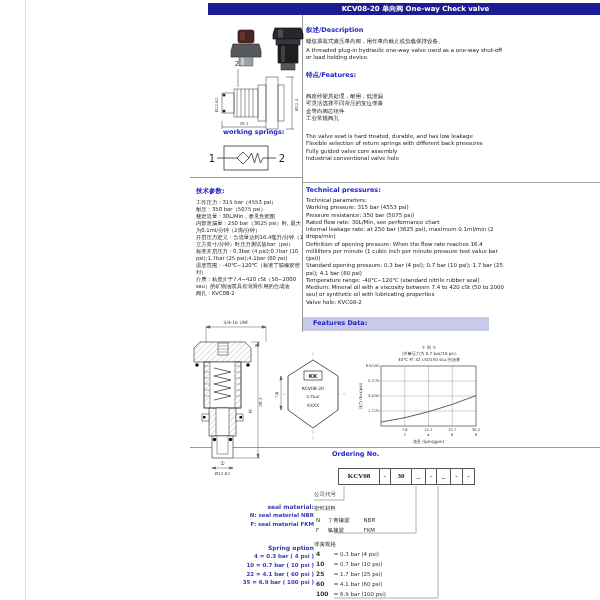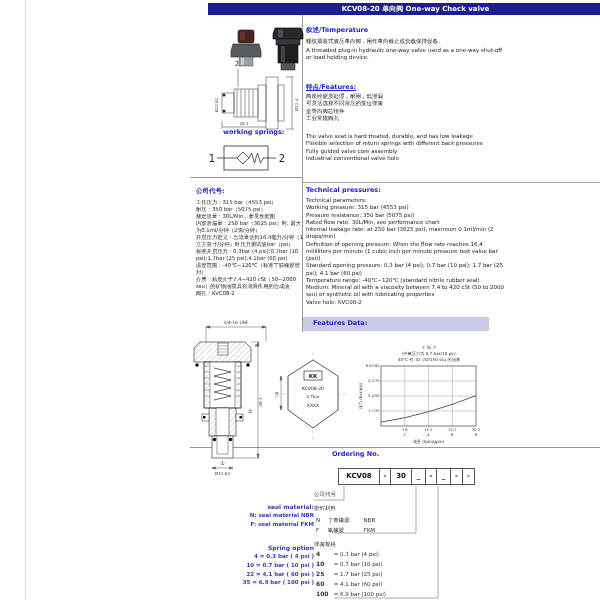--- a/index.html
+++ b/index.html
@@ -8,21 +8,21 @@
   .abs{position:absolute;}
   .titlebar{background:#1c1c94;color:#fff;font-size:7px;font-weight:bold;text-align:center;line-height:12px;}
   .bh{color:#2323c8;font-weight:bold;font-size:6.5px;line-height:1.1;}
   .t{font-size:5.5px;color:#222;line-height:1.32;}
   .ml{white-space:pre-line;}
   .hline{background:#999;height:1px;}
   .vline{background:#999;width:1px;}
   .band{background:#c9cbe6;}
   .bluenote{color:#3b3bb2;font-size:5.5px;font-weight:600;text-align:right;line-height:1.6;}
   .bluenote.hdr{font-size:6px;font-weight:bold;}
-  .cells{display:flex;}
+  .cells{display:flex;font-family:Liberation Serif, serif;}
   .cell{border:1px solid #555;margin-left:-1px;height:15px;line-height:15px;text-align:center;
         font-size:7px;font-weight:bold;color:#111;}
   .cnlbl{font-size:5.5px;color:#333;}
   .sprow{font-size:5.5px;color:#333;}
   .sprow b{font-size:6px;display:inline-block;width:16px;}
   svg text{font-family:"DejaVu Sans","Liberation Sans",sans-serif;}
 </style>
 </head>
 <body>
 
@@ -82,37 +82,37 @@
   <svg class="abs" style="left:164px;top:138px;" width="112" height="40" viewBox="0 0 112 40">
     <text x="22" y="24" font-size="10" fill="#222" text-anchor="middle">1</text>
     <text x="92" y="24" font-size="10" fill="#222" text-anchor="middle">2</text>
     <rect x="34" y="8" width="44" height="24" fill="none" stroke="#333" stroke-width="0.8"></rect>
     <line x1="27" y1="20" x2="47" y2="20" stroke="#333" stroke-width="0.8"></line>
     <polygon points="53,14 59,20 53,26 47,20" fill="none" stroke="#333" stroke-width="0.8"></polygon>
     <polyline points="59,20 61.5,15 64.5,25 67.5,15 70.5,25 73,20 78,20" fill="none" stroke="#333" stroke-width="0.8"></polyline>
     <line x1="78" y1="20" x2="86" y2="20" stroke="#333" stroke-width="0.8"></line>
   </svg>
 
-  <div class="abs bh" style="left:170px;top:188px;">公司代号:</div>
+  <div class="abs bh" style="left:170px;top:188px;">技术参数:</div>
   <div class="abs t ml" style="left:170px;top:199px;width:107px;font-size:5.3px;">工作压力：315 bar（4553 psi）
 耐压：350 bar（5075 psi）
 额定流量：30L/Min，参见性能图
 内部泄漏量：250 bar（3625 psi）时, 最大为0.1ml/分钟（2滴/分钟）
 开启压力定义：当流量达到16.4毫升/分钟（1立方英寸/分钟）时压力测试值bar（psi）
 标准开启压力：0.3bar (4 psi);0.7bar (10 psi);1.7bar (25 psi);4.1bar (60 psi)
 温度范围：-40℃~120℃（标准丁腈橡胶密封）
 介质：粘度介于7.4~420 cSt（50~2000 ssu）的矿物油或具有润滑作用的合成油
 阀孔：KVC08-2</div>
 
-  <div class="abs bh" style="left:280px;top:27px;">叙述/Temperature</div>
+  <div class="abs bh" style="left:280px;top:27px;">叙述/Description</div>
   <div class="abs t" style="left:280px;top:38px;width:215px;">螺纹插装式液压单向阀，用作单向截止或负载保持设备。</div>
   <div class="abs t ml" style="left:280px;top:47px;width:215px;">A threaded plug-in hydraulic one-way valve used as a one-way shut-off
 or load holding device.</div>
 
-  <div class="abs bh" style="left:280px;top:84px;text-decoration:underline;">特点/Features:</div>
+  <div class="abs bh" style="left:280px;top:72px;">特点/Features:</div>
   <div class="abs t ml" style="left:280px;top:93px;width:215px;">阀座经硬质处理，耐用，低泄漏
 可灵活选择不同背压的复位弹簧
 全导向阀芯组件
 工业常规阀孔</div>
   <div class="abs t ml" style="left:280px;top:133px;width:230px;">The valve seat is hard treated, durable, and has low leakage
 Flexible selection of return springs with different back pressures
 Fully guided valve core assembly
 Industrial conventional valve hole</div>
 
   <div class="abs bh" style="left:280px;top:187px;">Technical pressures:</div>

